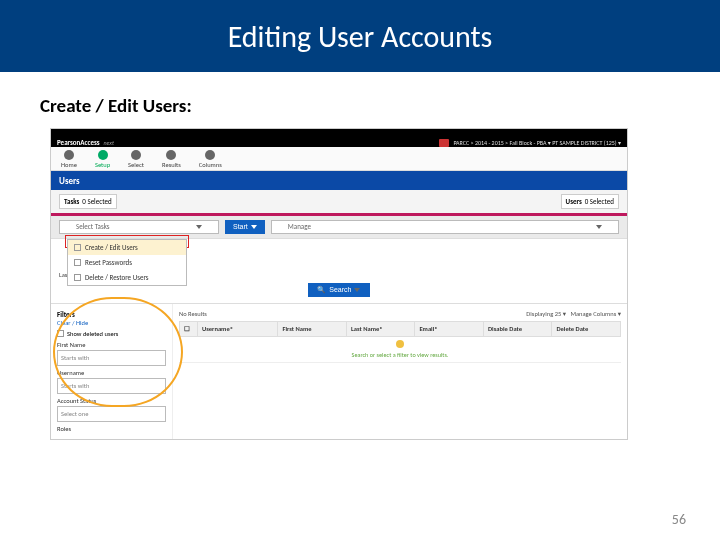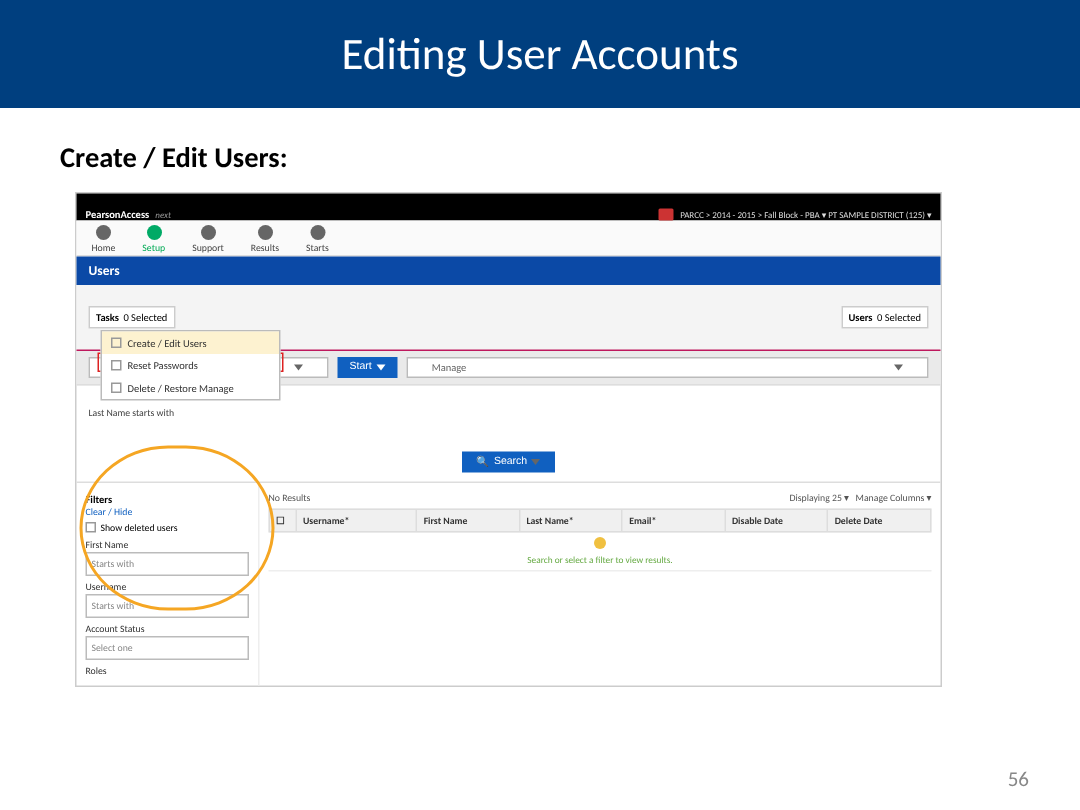--- a/index.html
+++ b/index.html
@@ -14,28 +14,28 @@
   .brandbar .next { color: #999; font-size: 6px; font-style: italic; }
   .brandbar .spacer { flex: 1; }
   .brandbar .crumb { color: #ddd; font-size: 6px; }
   .brandbar .notif { width: 10px; height: 8px; background: #c33; border-radius: 1px; display: inline-block; }
   .tabbar { display: flex; align-items: center; gap: 18px; padding: 3px 10px 1px; border-bottom: 1px solid #ddd; background: #fafafa; }
   .tab { display: flex; flex-direction: column; align-items: center; gap: 1px; font-size: 6.5px; color: #444; cursor: pointer; }
   .tab .ti { width: 10px; height: 10px; border-radius: 50%; background: #666; display: inline-block; }
   .tab.active .ti { background: #0a6; }
   .tab.active { color: #0a5; }
   .usersbar { background: #0b49a6; color: #fff; font-weight: 700; font-size: 9px; padding: 4px 8px; }
-  .tasksrow { display: flex; align-items: center; gap: 6px; padding: 14px 8px; background: #f4f4f4; border-bottom: 1px solid #be185d; }
+  .tasksrow { display: flex; align-items: center; gap: 6px; padding: 4px 8px; background: #f4f4f4; border-bottom: 3px solid #be185d; }
   .tbox { border: 1px solid #ccc; background: #fff; padding: 2px 4px; font-size: 7px; display: flex; align-items: center; gap: 3px; }
   .selrow { display: flex; align-items: center; gap: 6px; padding: 4px 8px; background: #eaeaea; border-bottom: 1px solid #ddd; }
   .selectish { flex: 0 0 160px; border: 1px solid #bbb; background: #fff; height: 14px; display: flex; align-items: center; justify-content: space-between; padding: 0 16px; font-size: 7px; color: #666; }
   .caret { width:0; height:0; border-left:3px solid transparent; border-right:3px solid transparent; border-top:4px solid #666; }
   .btn-blue { background: #1060c0; color: #fff; border: none; height: 14px; padding: 0 8px; font-size: 7px; cursor: pointer; display: flex; align-items: center; gap: 3px; }
   .btn-blue .caretw { border-top-color: #fff; }
-  .dropdown { position: absolute; left: 16px; top: 91px; width: 120px; background: #fff; border: 1px solid #bbb; z-index: 5; }
+  .dropdown { position: absolute; left: 16px; top: 110px; width: 120px; background: #fff; border: 1px solid #bbb; z-index: 5; }
   .dropdown .ditem { font-size: 7px; padding: 3px 6px; display: flex; align-items: center; gap: 4px; color: #333; }
   .dropdown .ditem .ck { width: 7px; height: 7px; border: 1px solid #999; display: inline-block; }
   .dropdown .ditem.hl { background: #fdf2d0; }
   .red-box { position: absolute; border: 1.5px solid #d22; pointer-events: none; }
   .searchrow { display: flex; justify-content: center; padding: 6px 0; border-bottom: 1px solid #ddd; margin-top: 38px; }
   .searchbtn { background: #1060c0; color: #fff; border: none; height: 14px; padding: 0 10px; font-size: 7px; display: flex; align-items: center; gap: 3px; }
   .body2 { display: flex; }
   .filters { width: 122px; padding: 6px; border-right: 1px solid #eee; }
   .filters .fh { display: flex; justify-content: center; font-size: 7px; font-weight: 700; margin-bottom: 3px; flex-direction: column; }
   .filters .clr { color: #1060c0; font-weight: 400; font-size: 6.5px; }
@@ -79,29 +79,29 @@
       <div class="tab">
           <span class="ti"></span>
           <span>Home</span>
         </div>
       <div class="tab active">
           <span class="ti"></span>
           <span>Setup</span>
         </div>
       <div class="tab">
           <span class="ti"></span>
-          <span>Support</span>
+          <span>Select</span>
         </div>
       <div class="tab">
           <span class="ti"></span>
           <span>Results</span>
         </div>
       <div class="tab">
           <span class="ti"></span>
-          <span>Starts</span>
+          <span>Columns</span>
         </div>
     </div>
 
     <div class="usersbar">Users</div>
 
     <div class="tasksrow">
       <div class="tbox">
         <b>Tasks</b>
         <span>0 Selected</span>
       </div>
@@ -131,21 +131,21 @@
       <div class="ditem hl">
           <span class="ck"></span>
           <span>Create / Edit Users</span>
         </div>
       <div class="ditem">
           <span class="ck"></span>
           <span>Reset Passwords</span>
         </div>
       <div class="ditem">
           <span class="ck"></span>
-          <span>Delete / Restore Manage</span>
+          <span>Delete / Restore Users</span>
         </div>
     </div>
     <div class="red-box" style="left:14px; top:106px; width:124px; height:13px;"></div>
 
     <div style="position:absolute; left:8px; top:142px; font-size:6.5px; color:#444;">Last Name starts with</div>
 
     <div class="searchrow">
       <button class="searchbtn">
         <span>🔍</span>
         <span>Search</span>

